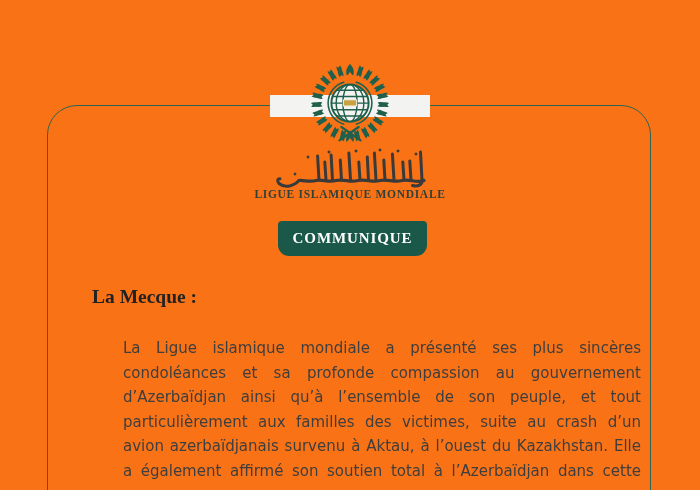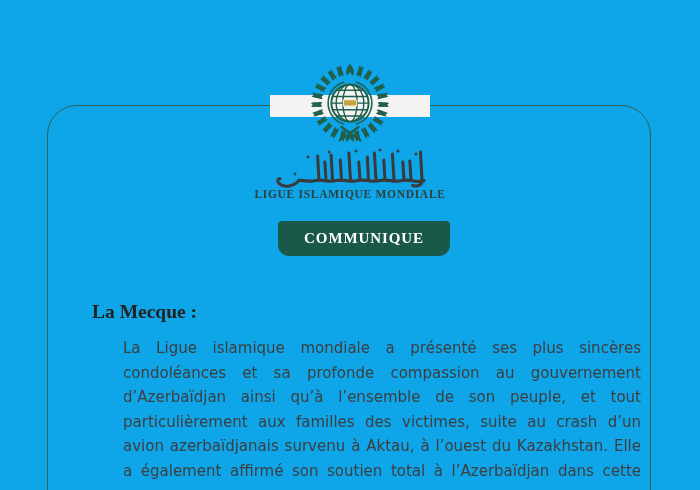--- a/index.html
+++ b/index.html
@@ -3,48 +3,48 @@
 <meta charset="utf-8">
 <style>
   html,body{margin:0;padding:0;}
   body{
     width:700px;height:490px;
     background:#f3f3f1;
     font-family:"DejaVu Sans",sans-serif;
   }
   .stage{
     position:absolute;left:0;top:0;width:700px;height:490px;
-    overflow:hidden;background:#0ea5e9;
+    overflow:hidden;background:#f97316;
   }
   .frame{
     position:absolute;left:47px;top:105px;width:602px;height:430px;
     border:1.5px solid #2f6354;border-radius:30px;
     background:transparent;
   }
   .frame-gap-mask{
     position:absolute;left:270px;top:95px;width:160px;height:22px;
     background:#f3f3f1;
   }
   .emblem{position:absolute;left:302px;top:63px;}
   .calligraphy{position:absolute;left:272px;top:147px;}
   .org-name{
     position:absolute;left:0;top:188px;width:700px;
     text-align:center;
     font-family:"Liberation Serif",serif;font-weight:700;
     font-size:11.5px;letter-spacing:0.7px;color:#32403a;
   }
   .banner{
-    position:absolute;left:278px;top:221px;width:172px;height:35px;
+    position:absolute;left:278px;top:221px;width:149px;height:35px;
     background:#1a5949;border-radius:4px 4px 11px 11px;
     text-align:center;line-height:35px;
     font-family:"Liberation Serif",serif;font-weight:700;
     font-size:15px;letter-spacing:0.9px;color:#ffffff;
   }
   .location-heading{
-    position:absolute;left:92px;top:301px;
+    position:absolute;left:92px;top:286px;
     font-family:"Liberation Serif",serif;font-weight:700;
     font-size:19.5px;color:#222222;
   }
   .body-text{
     position:absolute;left:92px;top:336px;width:518px;
     font-size:15px;line-height:24.5px;color:#3e3e3e;
     text-align:justify;
     text-align-last:justify;
     -moz-text-align-last:justify;
     white-space:pre-line;

